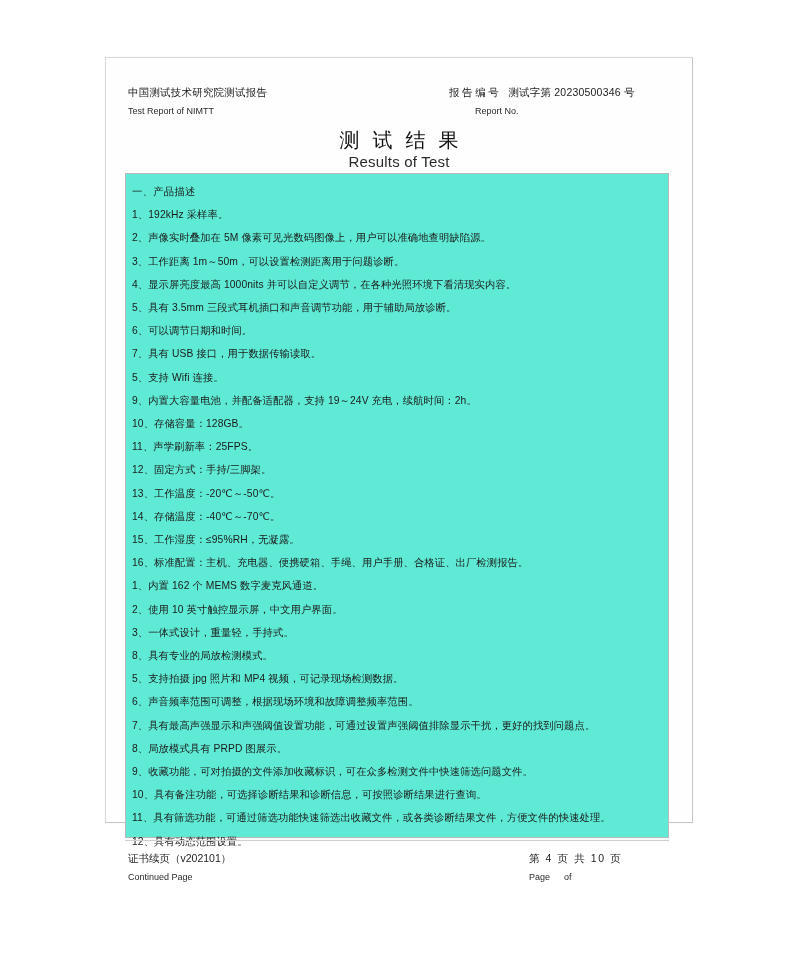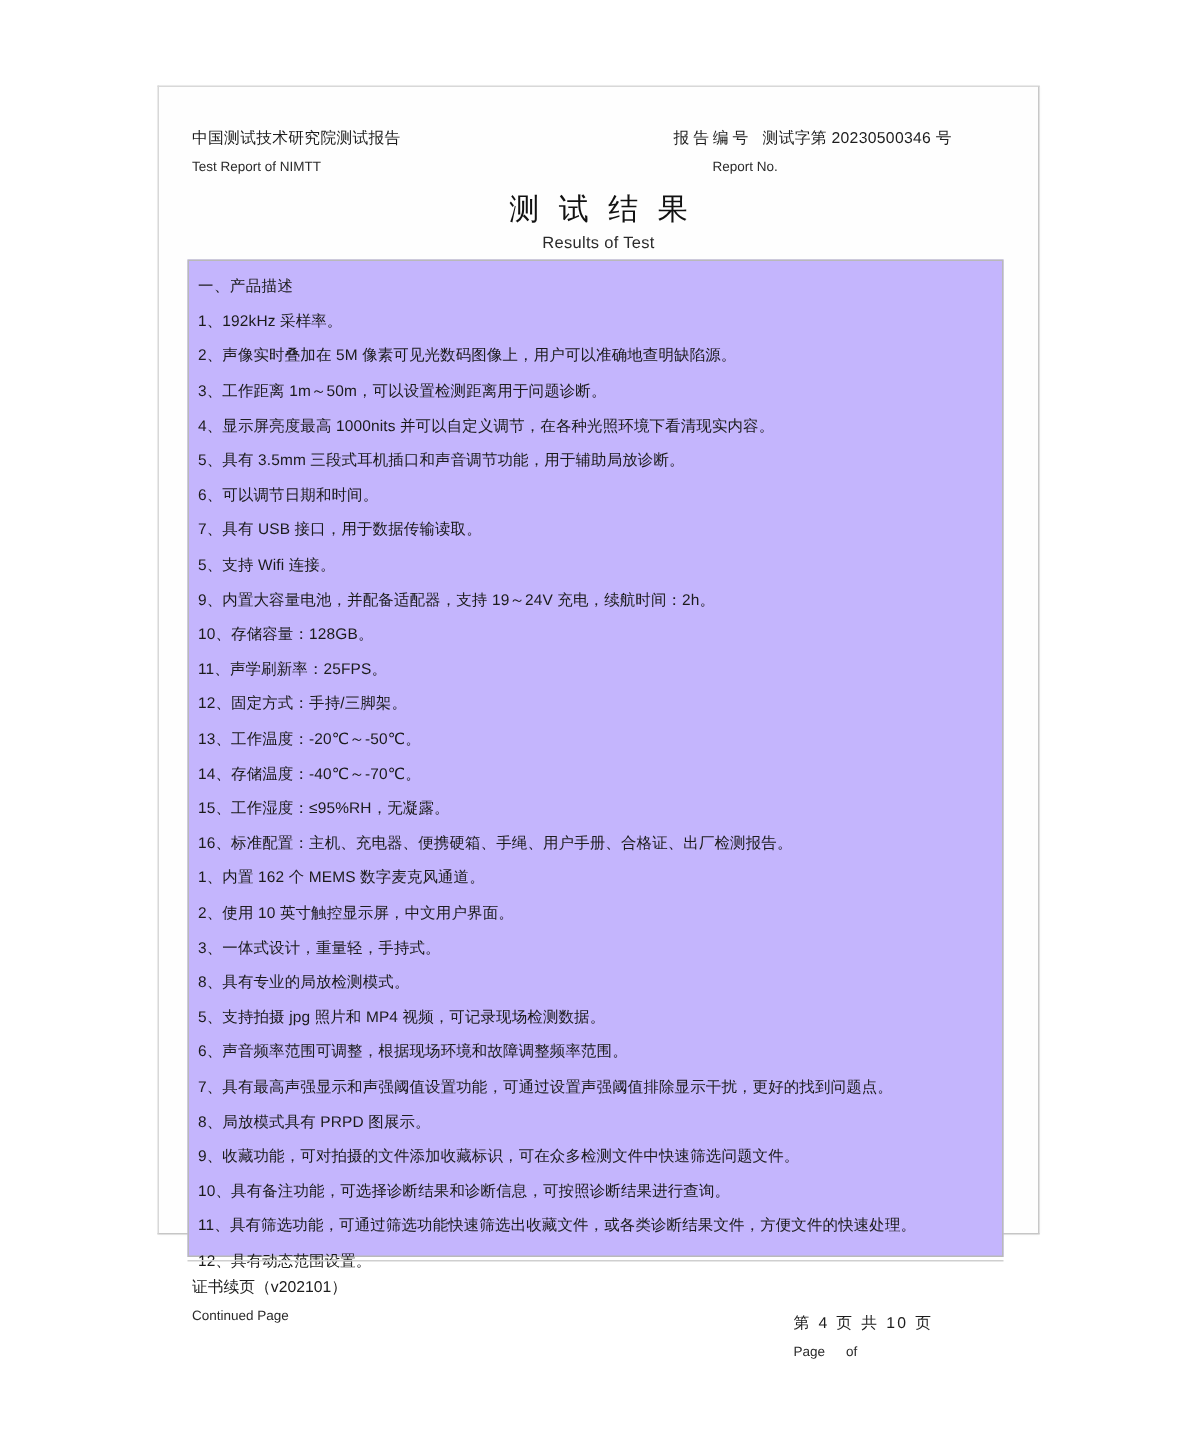--- a/index.html
+++ b/index.html
@@ -106,37 +106,37 @@
   }
   .doc-title-cn {
     font-size: 20px;
     letter-spacing: 13px;
     text-indent: 13px;
     color: #111111;
     line-height: 28px;
     font-weight: 400;
   }
   .doc-title-en {
-    font-size: 11px;
+    font-size: 15px;
     color: #2a2a2a;
     margin-top: 2px;
     line-height: 12px;
     letter-spacing: 0.2px;
   }
 
   
   .results-box {
     position: absolute;
     left: 19px;
     top: 115px;
     width: 544px;
     height: 665px;
     border: 1px solid #b9b9b9;
     box-sizing: border-box;
-    background: #c4b5fd;
+    background: #5eead4;
     padding: 6px 2px 0 6px;
   }
 
   .line {
     font-size: 10.3px;
     line-height: 23.2px;
     color: #1b1b1b;
     white-space: nowrap;
     letter-spacing: 0.1px;
   }
@@ -174,21 +174,20 @@
     font-size: 9px;
     color: #2a2a2a;
     margin-top: 6px;
     line-height: 12px;
     white-space: nowrap;
   }
   .ft-right {
     position: absolute;
     left: 423px;
     top: 0;
-    margin-top: 24px;
   }
   .ft-pages {
     font-size: 10.5px;
     color: #1c1c1c;
     line-height: 14px;
     white-space: nowrap;
     letter-spacing: 1.6px;
   }
   .ft-pages-en {
     font-size: 9px;

